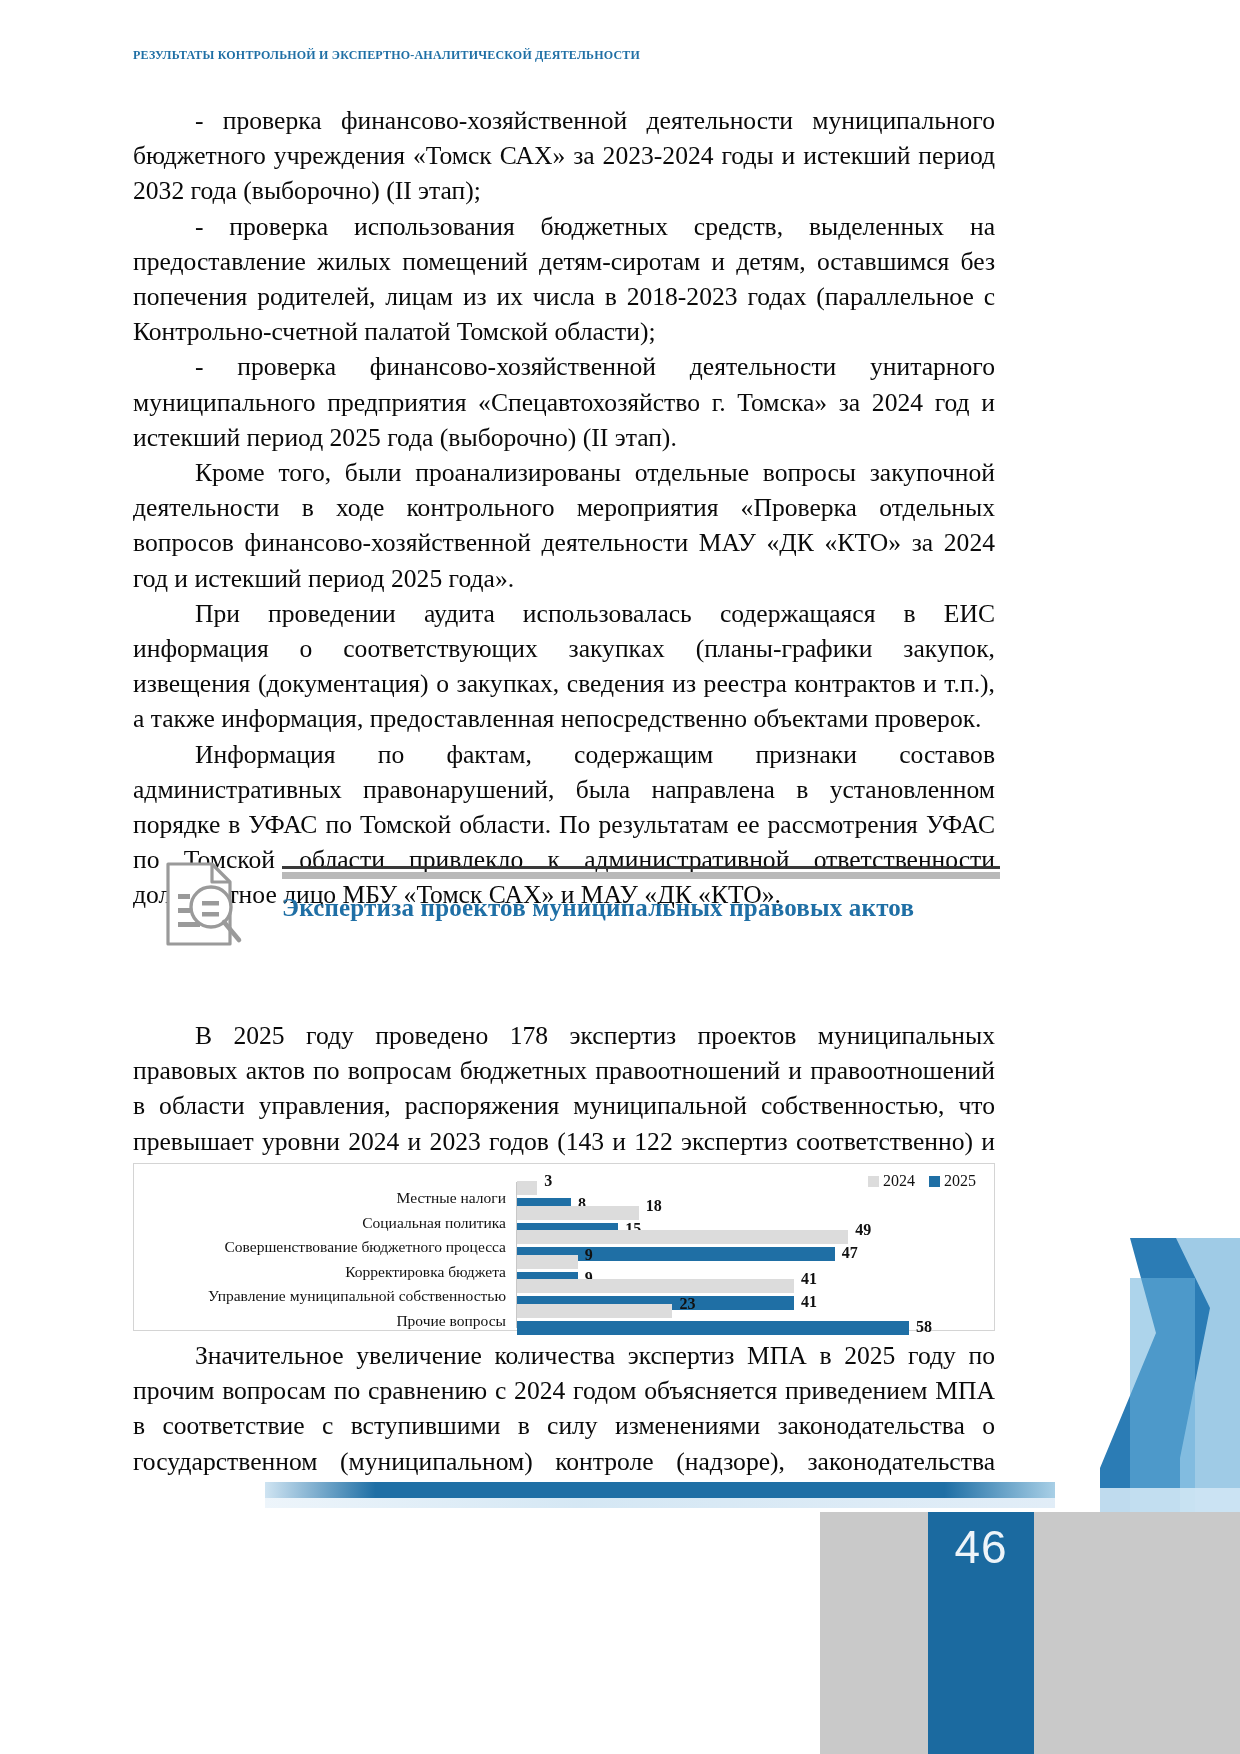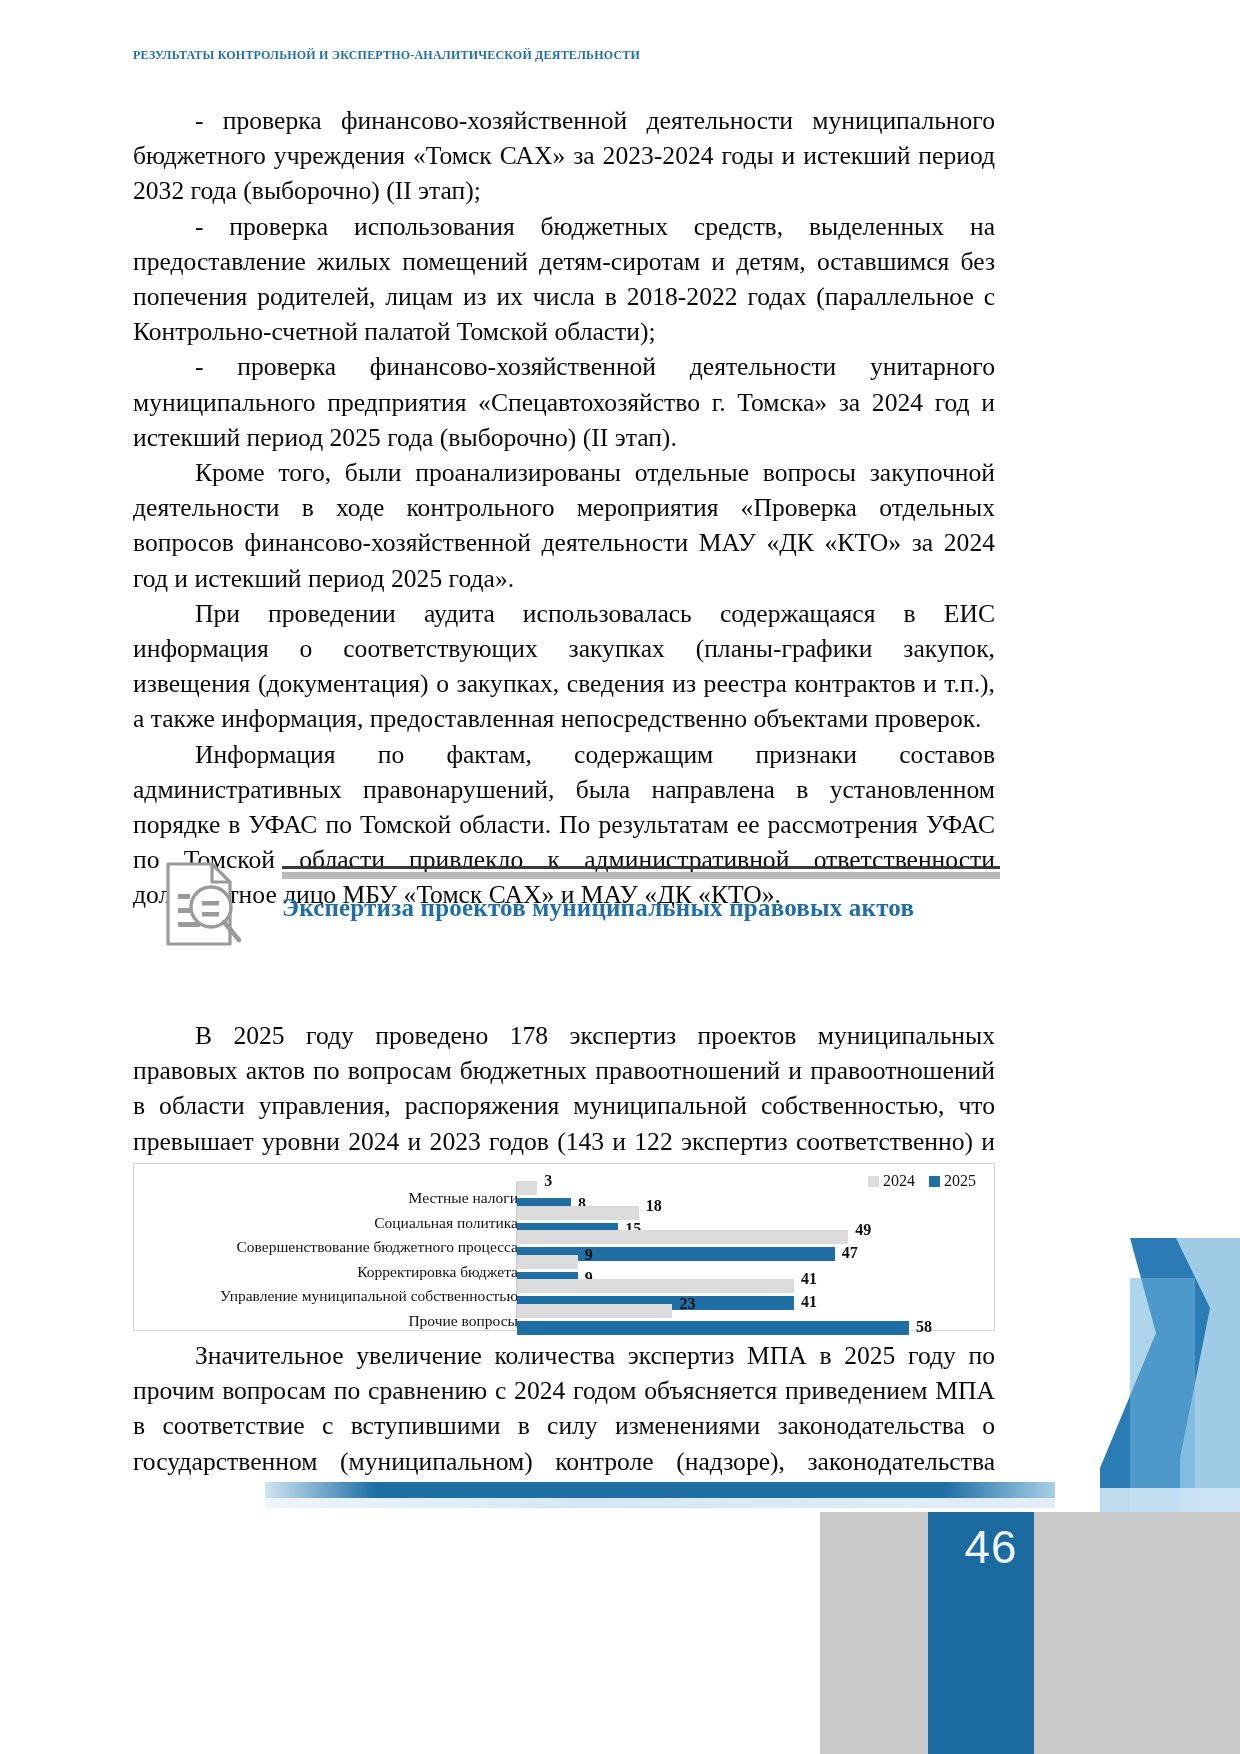--- a/index.html
+++ b/index.html
@@ -158,21 +158,21 @@
     bottom: 6px;
   }
   .cat-row {
     position: absolute;
     left: 0;
     width: 100%;
     height: 40px;
   }
   .cat-label {
     position: absolute;
-    left: 12px;
+    left: 0;
     width: 372px;
     text-align: right;
     font-size: 15.5px;
     color: #111;
     top: 50%;
     transform: translateY(-50%);
     font-family: "Liberation Serif", "DejaVu Serif", serif;
     white-space: nowrap;
   }
   .axis-line {
@@ -268,33 +268,32 @@
   .page-num-text {
     position: absolute;
     left: 928px;
     top: 1520px;
     width: 106px;
     text-align: center;
     color: #eef4f9;
     font-size: 46px;
     font-family: "Liberation Sans", "DejaVu Sans", sans-serif;
     letter-spacing: 1px;
-    margin-left: 10px;
   }
 </style>
 </head>
 <body>
 
 <div class="page">
 
   <div class="running-header">РЕЗУЛЬТАТЫ КОНТРОЛЬНОЙ И ЭКСПЕРТНО-АНАЛИТИЧЕСКОЙ ДЕЯТЕЛЬНОСТИ</div>
 
   <div class="body-col">
     <p class="para">- проверка финансово-хозяйственной деятельности муниципального бюджетного учреждения «Томск САХ» за 2023-2024 годы и истекший период 2032 года (выборочно) (II этап);</p>
-    <p class="para">- проверка использования бюджетных средств, выделенных на предоставление жилых помещений детям-сиротам и детям, оставшимся без попечения родителей, лицам из их числа в 2018-2022 годах (параллельное с Контрольно-счетной палатой Томской области);</p>
+    <p class="para">- проверка использования бюджетных средств, выделенных на предоставление жилых помещений детям-сиротам и детям, оставшимся без попечения родителей, лицам из их числа в 2018-2023 годах (параллельное с Контрольно-счетной палатой Томской области);</p>
     <p class="para">- проверка финансово-хозяйственной деятельности унитарного муниципального предприятия «Спецавтохозяйство г. Томска» за 2024 год и истекший период 2025 года (выборочно) (II этап).</p>
     <p class="para">Кроме того, были проанализированы отдельные вопросы закупочной деятельности в ходе контрольного мероприятия «Проверка отдельных вопросов финансово-хозяйственной деятельности МАУ «ДК «КТО» за 2024 год и истекший период 2025 года».</p>
     <p class="para">При проведении аудита использовалась содержащаяся в ЕИС информация о соответствующих закупках (планы-графики закупок, извещения (документация) о закупках, сведения из реестра контрактов и т.п.), а также информация, предоставленная непосредственно объектами проверок.</p>
     <p class="para">Информация по фактам, содержащим признаки составов административных правонарушений, была направлена в установленном порядке в УФАС по Томской области. По результатам ее рассмотрения УФАС по Томской области привлекло к административной ответственности должностное лицо МБУ «Томск САХ» и МАУ «ДК «КТО».</p>
   </div>
 
   <div class="section-banner">
     <span class="banner-icon">
       <svg width="84" height="88" viewBox="0 0 84 88" xmlns="http://www.w3.org/2000/svg">
         <path d="M8 4 H52 L70 22 V84 H8 Z" fill="#ffffff" stroke="#9a9a9a" stroke-width="3.2" stroke-linejoin="round"></path>

